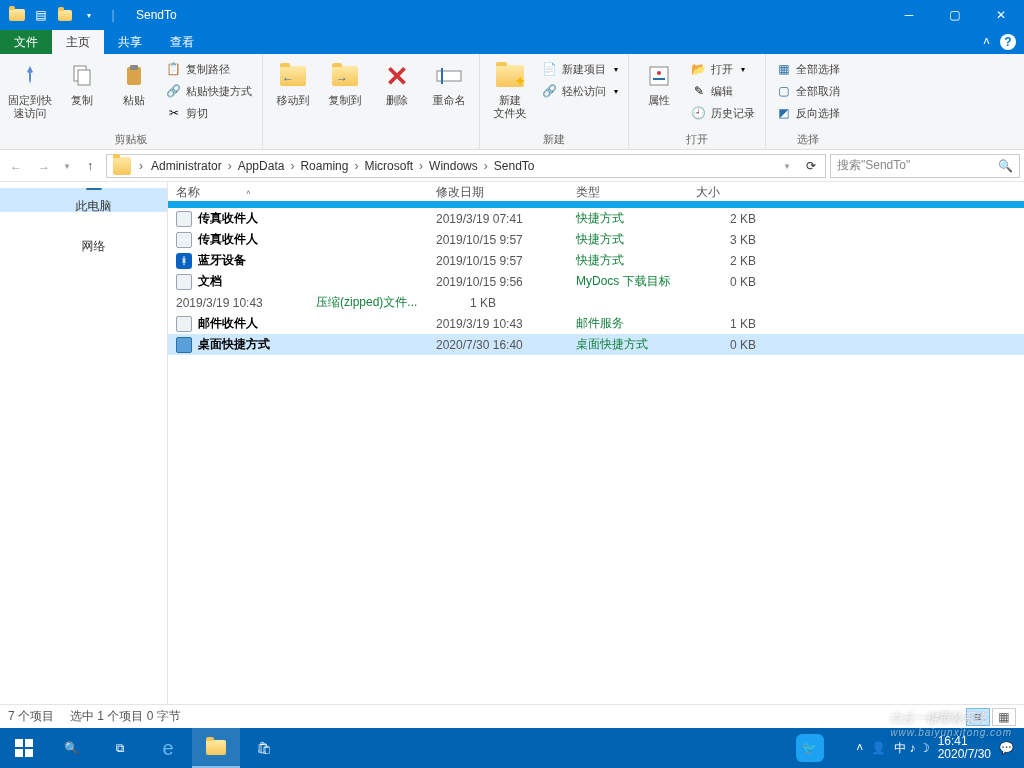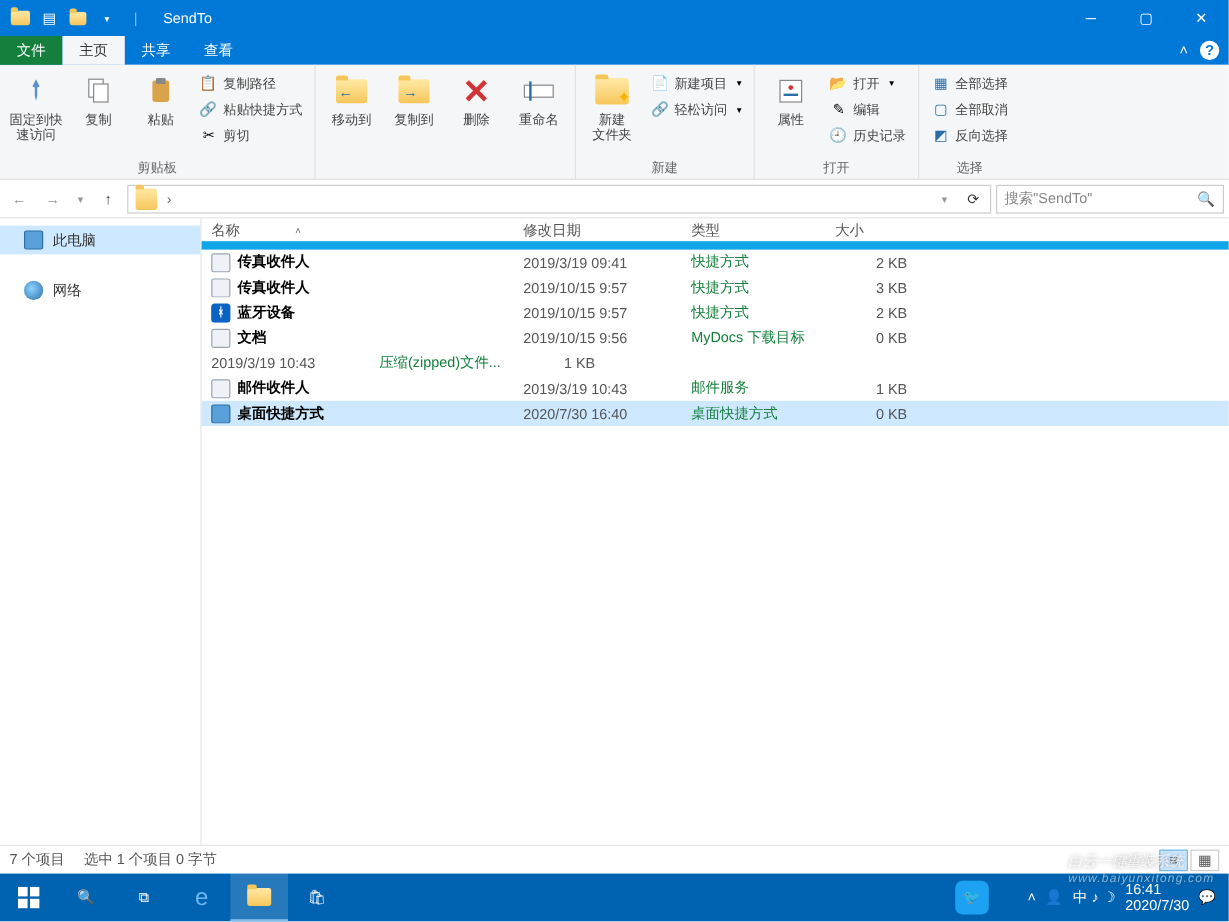--- a/index.html
+++ b/index.html
@@ -42,21 +42,21 @@
 .crumb-sep { color: #666; padding: 0 2px; }
 .address-bar .folder-ico { width: 18px; height: 18px; margin: 0 4px; }
 .address-bar .right-icons { margin-left: auto; display: flex; }
 .search-box { width: 190px; height: 24px; border: 1px solid #ccc; display: flex; align-items: center; padding: 0 6px; color: #888; }
 .search-box .ph { flex: 1; }
 .search-box .mag { color: #555; }
 
 
 .content { display: flex; height: calc(100% - 30px - 24px - 96px - 32px - 24px - 40px); }
 .sidebar { width: 168px; border-right: 1px solid #e5e5e5; padding-top: 6px; }
-.side-item { height: 24px; display: flex; align-items: center; padding-left: 20px; gap: 8px; cursor: default; }
+.side-item { height: 24px; display: flex; align-items: center; padding-left: 20px; gap: 8px; cursor: default; flex-direction: column; }
 .side-item.sel { background: #cde8ff; }
 .side-item .si-icon { width: 16px; height: 16px; }
 .side-item .si-label { color: #333; }
 
 .filepane { flex: 1; }
 .columns { height: 26px; border-bottom: 7px solid #0ea5e9; display: flex; align-items: flex-end; color: #555; }
 .col { padding-left: 8px; border-right: 1px solid transparent; cursor: default; display: flex; align-items: center; gap: 6px; }
 .col.name { width: 260px; }
 .col.date { width: 140px; }
 .col.type { width: 120px; }
@@ -301,20 +301,21 @@
 <div class="navbar">
   <div class="nav-btn">←</div>
   <div class="nav-btn">→</div>
   <div class="nav-btn" style="width:14px;font-size:9px">▾</div>
   <div class="nav-btn enabled">↑</div>
   <div class="address-bar">
     <div class="folder-ico">
         <div class="ico-folder"></div>
       </div>
     <span class="crumb-sep">›</span>
+    <span id="crumbs"><span class="crumb">Administrator</span><span class="crumb-sep">›</span><span class="crumb">AppData</span><span class="crumb-sep">›</span><span class="crumb">Roaming</span><span class="crumb-sep">›</span><span class="crumb">Microsoft</span><span class="crumb-sep">›</span><span class="crumb">Windows</span><span class="crumb-sep">›</span><span class="crumb">SendTo</span></span>
     <div class="right-icons">
       <div class="nav-btn" style="font-size:9px">▾</div>
       <div class="nav-btn enabled">⟳</div>
     </div>
   </div>
   <div class="search-box">
     <span class="ph">搜索"SendTo"</span>
     <span class="mag">🔍</span>
   </div>
 </div>
@@ -347,21 +348,21 @@
       <div class="col size">大小</div>
     </div>
     <div class="rows" id="rows">
         <div class="row">
           <div class="cell name">
             <span class="file-ico">
               <div class="ico-shortcut"></div>
             </span>
             <span>传真收件人</span>
           </div>
-          <div class="cell date">2019/3/19 09:41</div>
+          <div class="cell date">2019/3/19 07:41</div>
           <div class="cell type">快捷方式</div>
           <div class="cell size">2 KB</div>
         </div>
         <div class="row">
           <div class="cell name">
             <span class="file-ico">
               <div class="ico-shortcut"></div>
             </span>
             <span>传真收件人</span>
           </div>

